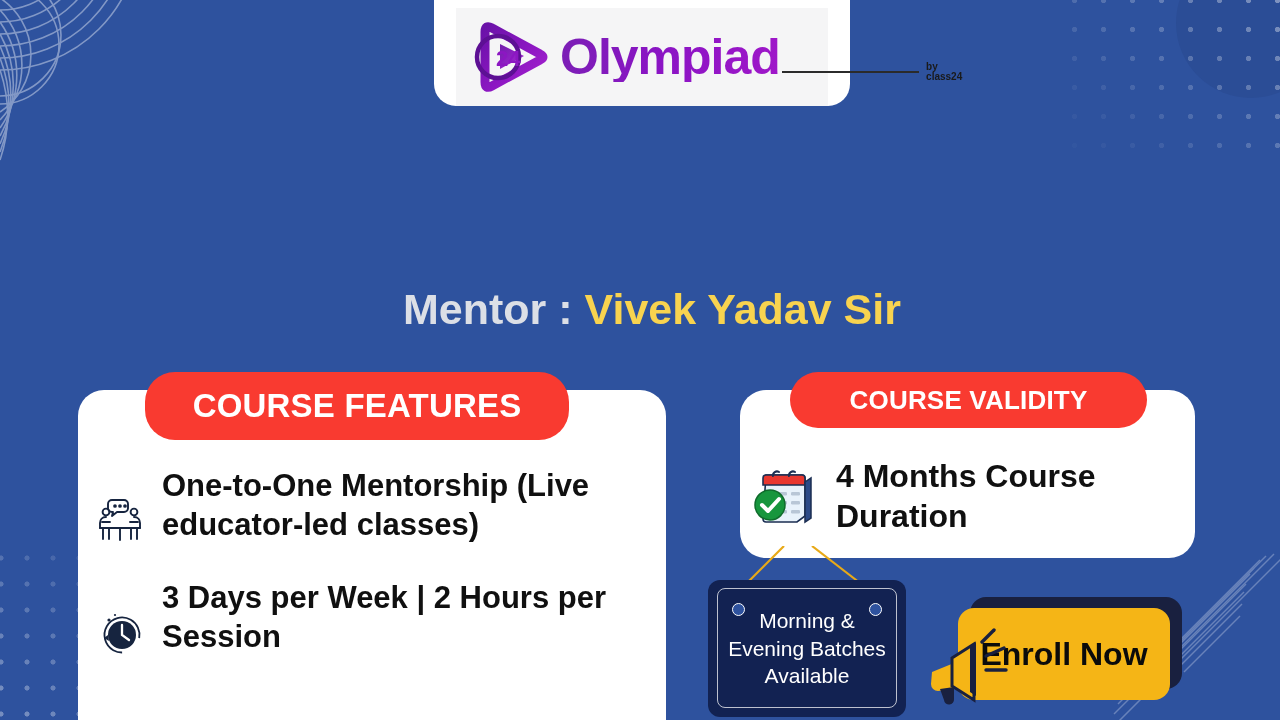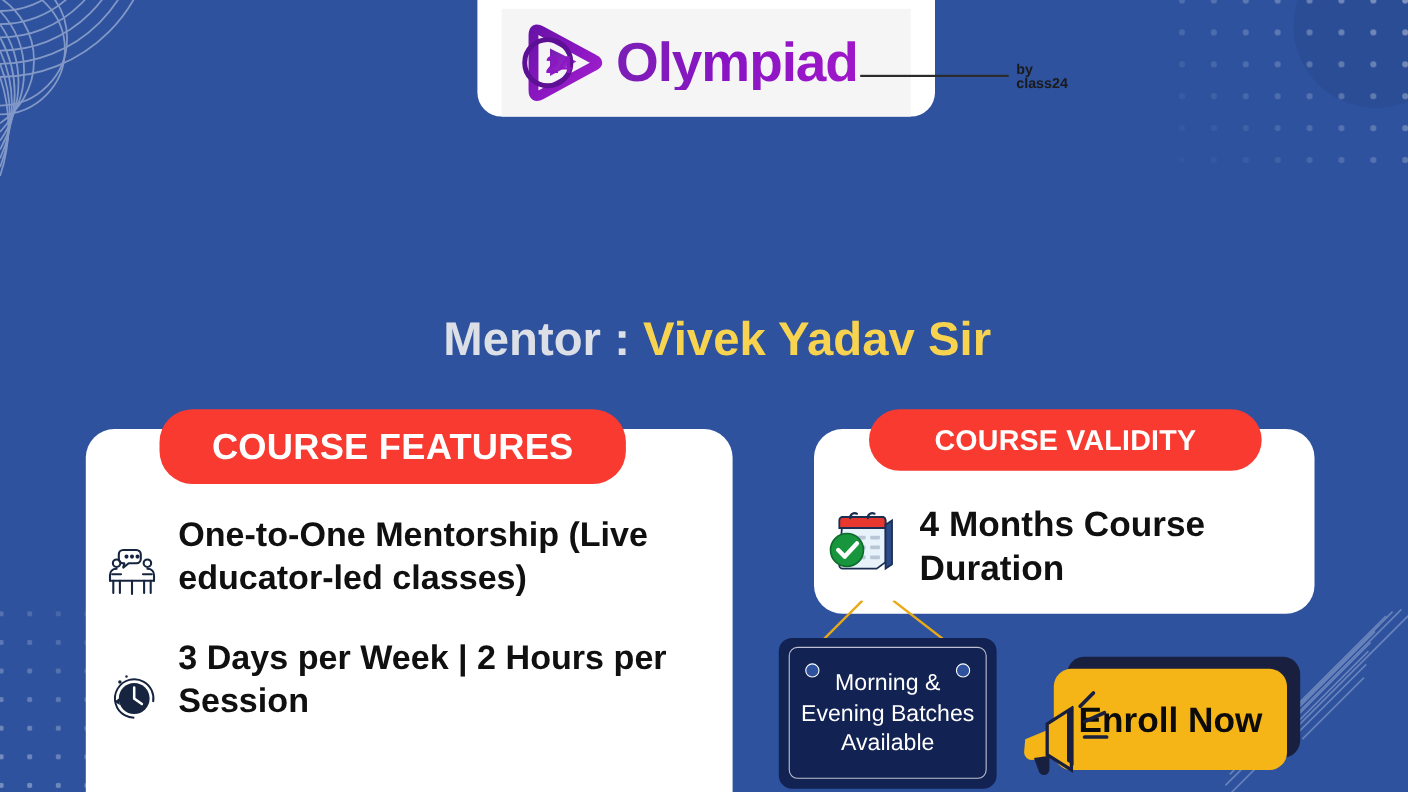--- a/index.html
+++ b/index.html
@@ -68,21 +68,21 @@
   .logo-text-wrap { display: flex; flex-direction: row; align-items: flex-end; line-height: 1; }
   .logo-word {
     font-size: 50px; font-weight: 700; letter-spacing: -1px;
     background: linear-gradient(100deg, #7b1fb5 0%, #8a14c4 45%, #a017c9 100%);
     -webkit-background-clip: text; background-clip: text;
     color: transparent; -webkit-text-fill-color: transparent;
     padding-right: 2px;
   }
   .logo-byline-row { display: flex; align-items: center; gap: 7px; margin-top: 3px; }
   .logo-rule { width: 148px; height: 2px; background: #2b2b2b; }
-  .logo-byline { font-size: 13px; font-weight: 700; color: #1a1a1a; }
+  .logo-byline { font-size: 10px; font-weight: 700; color: #1a1a1a; }
 
   
   .course-title {
     position: absolute; left: 0; top: 138px; width: 1280px;
     text-align: center; color: #ffffff;
     font-size: 52px; font-weight: 700; line-height: 1.15;
     letter-spacing: -0.5px;
     text-transform: uppercase;
     padding: 0 70px;
   }
@@ -122,21 +122,21 @@
   }
   .feature-row { display: flex; align-items: flex-end; gap: 18px; }
   .feature-icon { flex: 0 0 48px; width: 48px; height: 52px; padding-top: 4px; }
   .feature-text {
     font-size: 31px; font-weight: 700; color: #101010;
     line-height: 1.26; max-width: 492px;
   }
 
   .validity-row {
     position: absolute; left: 748px; top: 452px;
-    display: flex; align-items: flex-start; gap: 18px; width: 430px;
+    display: flex; align-items: center; gap: 18px; width: 430px;
   }
   .validity-icon { flex: 0 0 70px; width: 70px; height: 70px; margin-top: 4px; }
   .validity-text {
     font-size: 32px; font-weight: 700; color: #101010; line-height: 1.25;
     max-width: 330px; padding-top: 4px;
   }
 
   
   .hang-strings { position: absolute; left: 694px; top: 546px; pointer-events: none; }
   .hang-sign {

